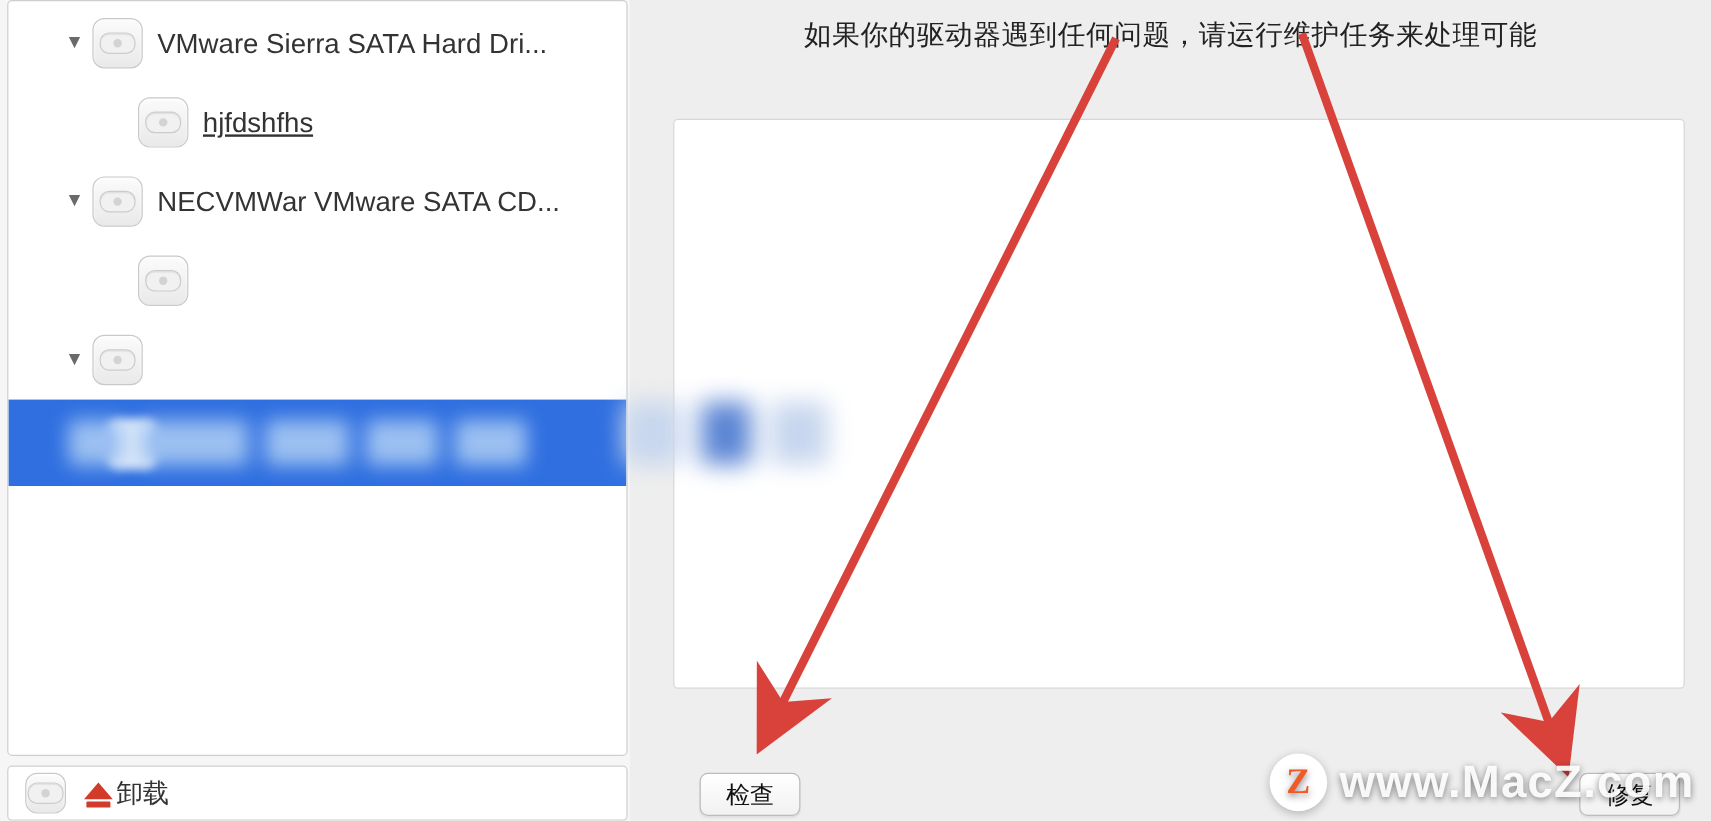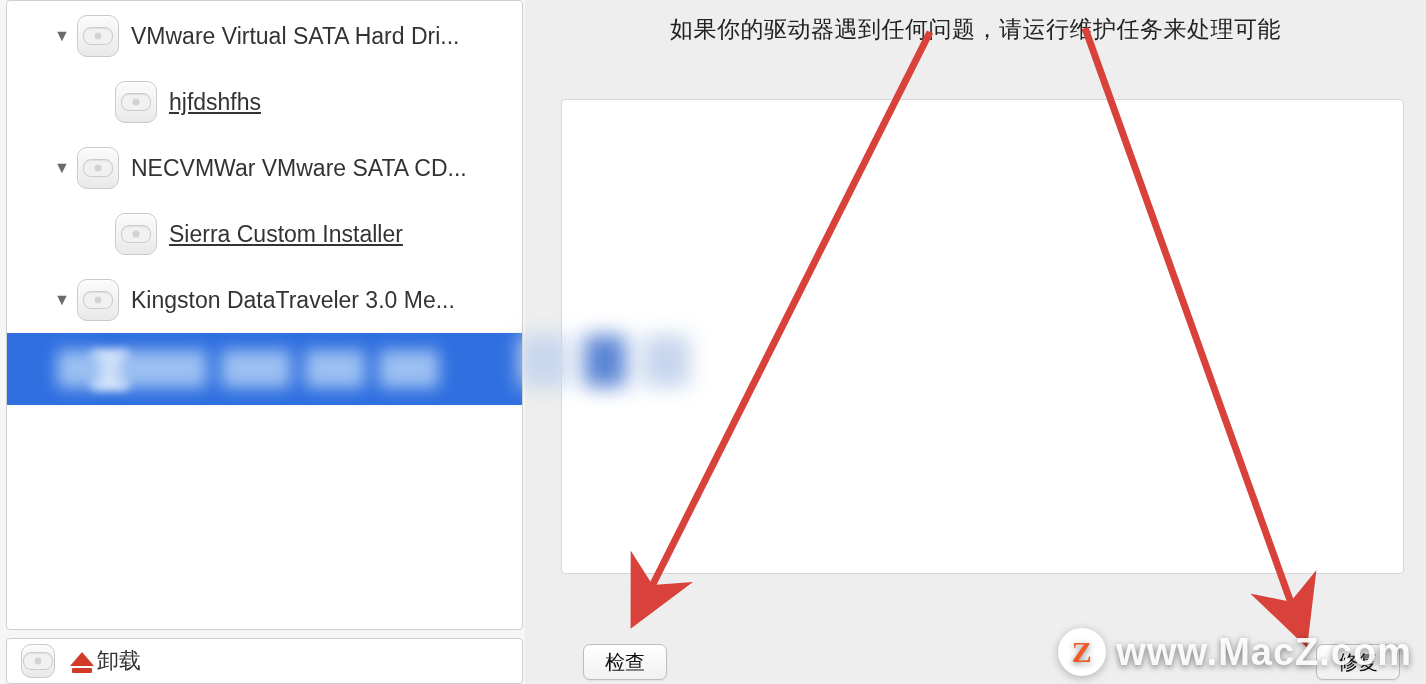--- a/index.html
+++ b/index.html
@@ -52,45 +52,43 @@
 
 <div class="app">
 
   <div class="sidebar-outer">
     <div class="sidebar">
       <div class="tree">
 
         <div class="tree-row parent">
           <span class="disclosure">▼</span>
           <span class="disk-icon"></span>
-          <span class="tree-label">VMware Virtual SATA Hard Dri...</span>
+          <span class="tree-label">VMware Sierra SATA Hard Dri...</span>
         </div>
 
         <div class="tree-row child">
           <span class="disclosure">▼</span>
           <span class="disk-icon"></span>
           <span class="tree-label">hjfdshfhs</span>
         </div>
 
         <div class="tree-row parent">
           <span class="disclosure">▼</span>
           <span class="disk-icon"></span>
           <span class="tree-label">NECVMWar VMware SATA CD...</span>
         </div>
 
         <div class="tree-row child">
           <span class="disclosure">▼</span>
           <span class="disk-icon"></span>
-          <span class="tree-label">Sierra Custom Installer</span>
         </div>
 
         <div class="tree-row parent">
           <span class="disclosure">▼</span>
           <span class="disk-icon"></span>
-          <span class="tree-label">Kingston DataTraveler 3.0 Me...</span>
         </div>
 
         <div class="redacted-row tree-row selected">
           <div class="icon-slot"></div>
           <div class="blur">
             <span style="width:46px"></span>
               <span style="width:90px"></span>
               <span style="width:70px"></span>
               <span style="width:60px"></span>
               <span style="width:60px"></span>

